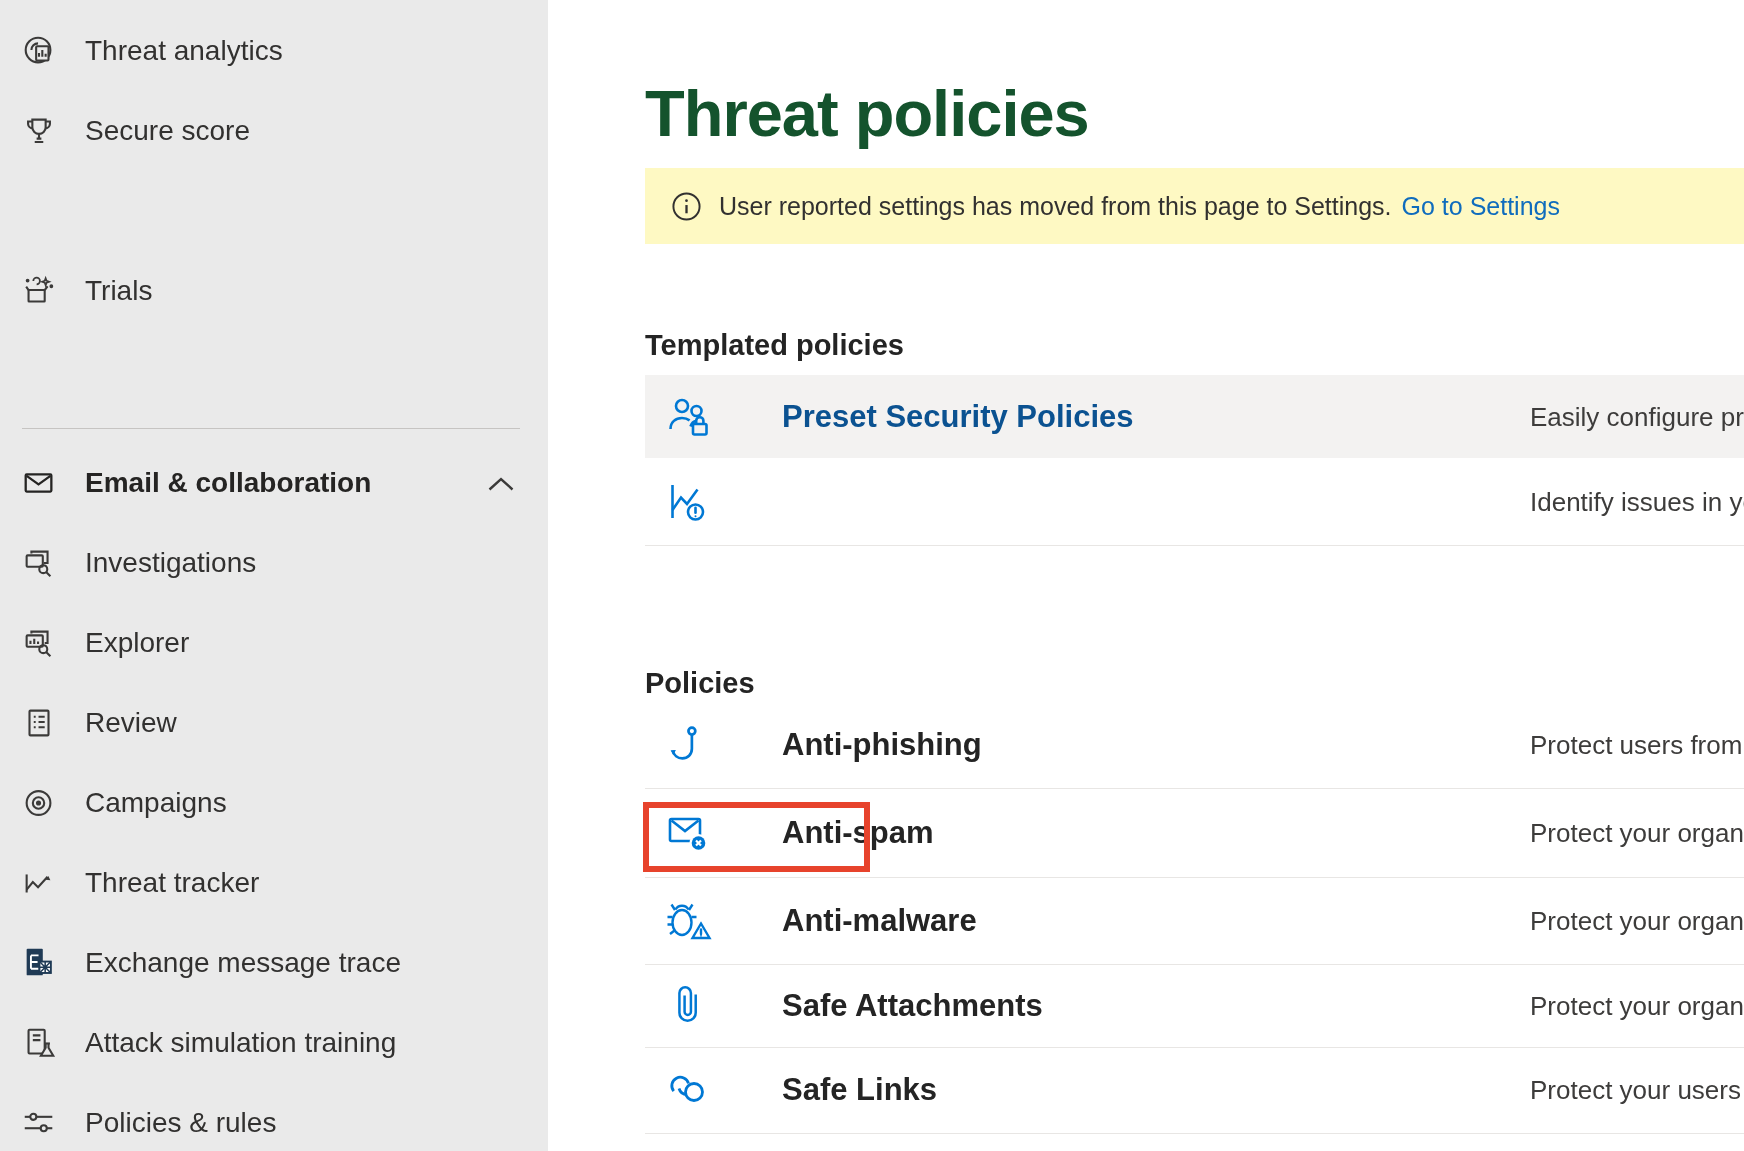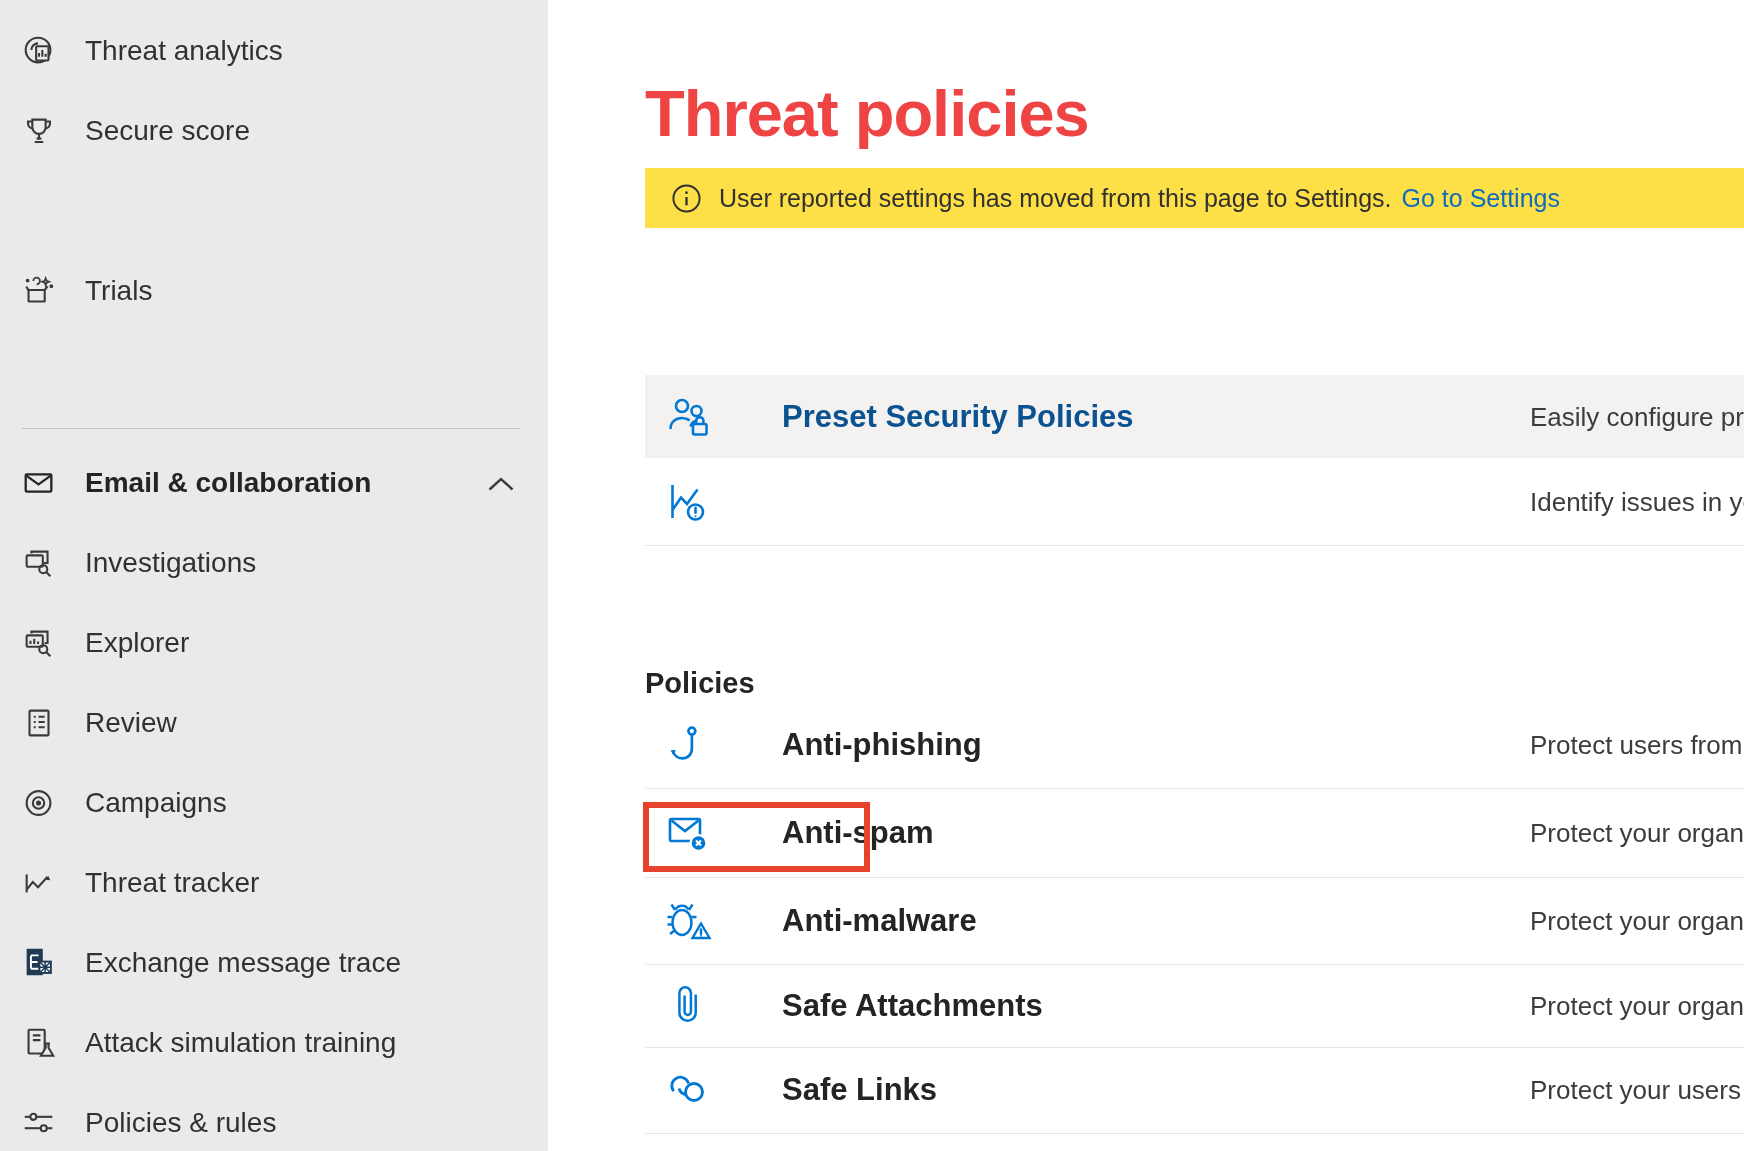--- a/index.html
+++ b/index.html
@@ -27,24 +27,24 @@
   .slabel.bold{font-weight:700;color:#252423;}
   .schevron{position:absolute;left:487px;top:33px;width:28px;height:16px;}
   .side-divider{
     position:absolute;left:22px;top:428px;width:498px;height:0;
     border-top:1.6px solid #c6c4c2;
   }
   
   .main{position:absolute;left:548px;top:0;width:1196px;height:1151px;background:#fff;}
   .page-title{
     position:absolute;left:97px;top:36px;font-size:65px;font-weight:700;
-    letter-spacing:-1px;color:#ef4444;line-height:1.05;white-space:nowrap;
+    letter-spacing:-1px;color:#14532d;line-height:1.05;white-space:nowrap;
   }
   .banner{
-    position:absolute;left:97px;right:0;top:168px;height:60px;background:#fde047;
+    position:absolute;left:97px;right:0;top:168px;height:76px;background:#fef9c3;
     display:flex;align-items:center;white-space:nowrap;overflow:hidden;
   }
   .banner .info-ic{margin-left:26px;flex:0 0 auto;width:31px;height:31px;}
   .banner .btext{margin-left:17px;font-size:25px;color:#323130;}
   .banner .blink{margin-left:10px;font-size:25px;color:#0f6cbd;cursor:pointer;}
   .sec-heading{
     position:absolute;left:97px;font-size:29px;font-weight:700;color:#242424;white-space:nowrap;
   }
   .prow{
     position:absolute;left:97px;right:0;overflow:hidden;white-space:nowrap;cursor:pointer;
@@ -230,20 +230,21 @@
       <svg width="31" height="31" viewBox="0 0 32 32" fill="none" stroke="#323130" stroke-width="2">
         <circle cx="16" cy="16" r="13.5"></circle>
         <path d="M16 14.5V23" stroke-width="2.4"></path>
         <circle cx="16" cy="10" r="1.4" fill="#323130" stroke="none"></circle>
       </svg>
     </span>
     <span class="btext">User reported settings has moved from this page to Settings.</span>
     <a class="blink">Go to Settings</a>
   </div>
 
+  <h2 class="sec-heading" style="top:305px">Templated policies</h2>
 
   <div class="prow gray-row" style="top:375px;height:83px">
     <span class="ricon vcenter">
       <svg width="48" height="48" viewBox="0 0 48 48" fill="none" stroke="#0078d4" stroke-width="2.6">
         <circle cx="17" cy="13" r="6"></circle>
         <path d="M5.5 36c0-7 5.2-11 11.5-11 3 0 5.6.9 7.6 2.4"></path>
         <circle cx="31.5" cy="18" r="5"></circle>
         <path d="M25.5 33.5c1-3.3 3.2-5.3 5.8-5.6"></path>
         <rect x="28" y="31" width="13.5" height="10.5" rx="1.5"></rect>
         <path d="M31.2 31v-3.2a3.6 3.6 0 0 1 7.2 0V31"></path>

